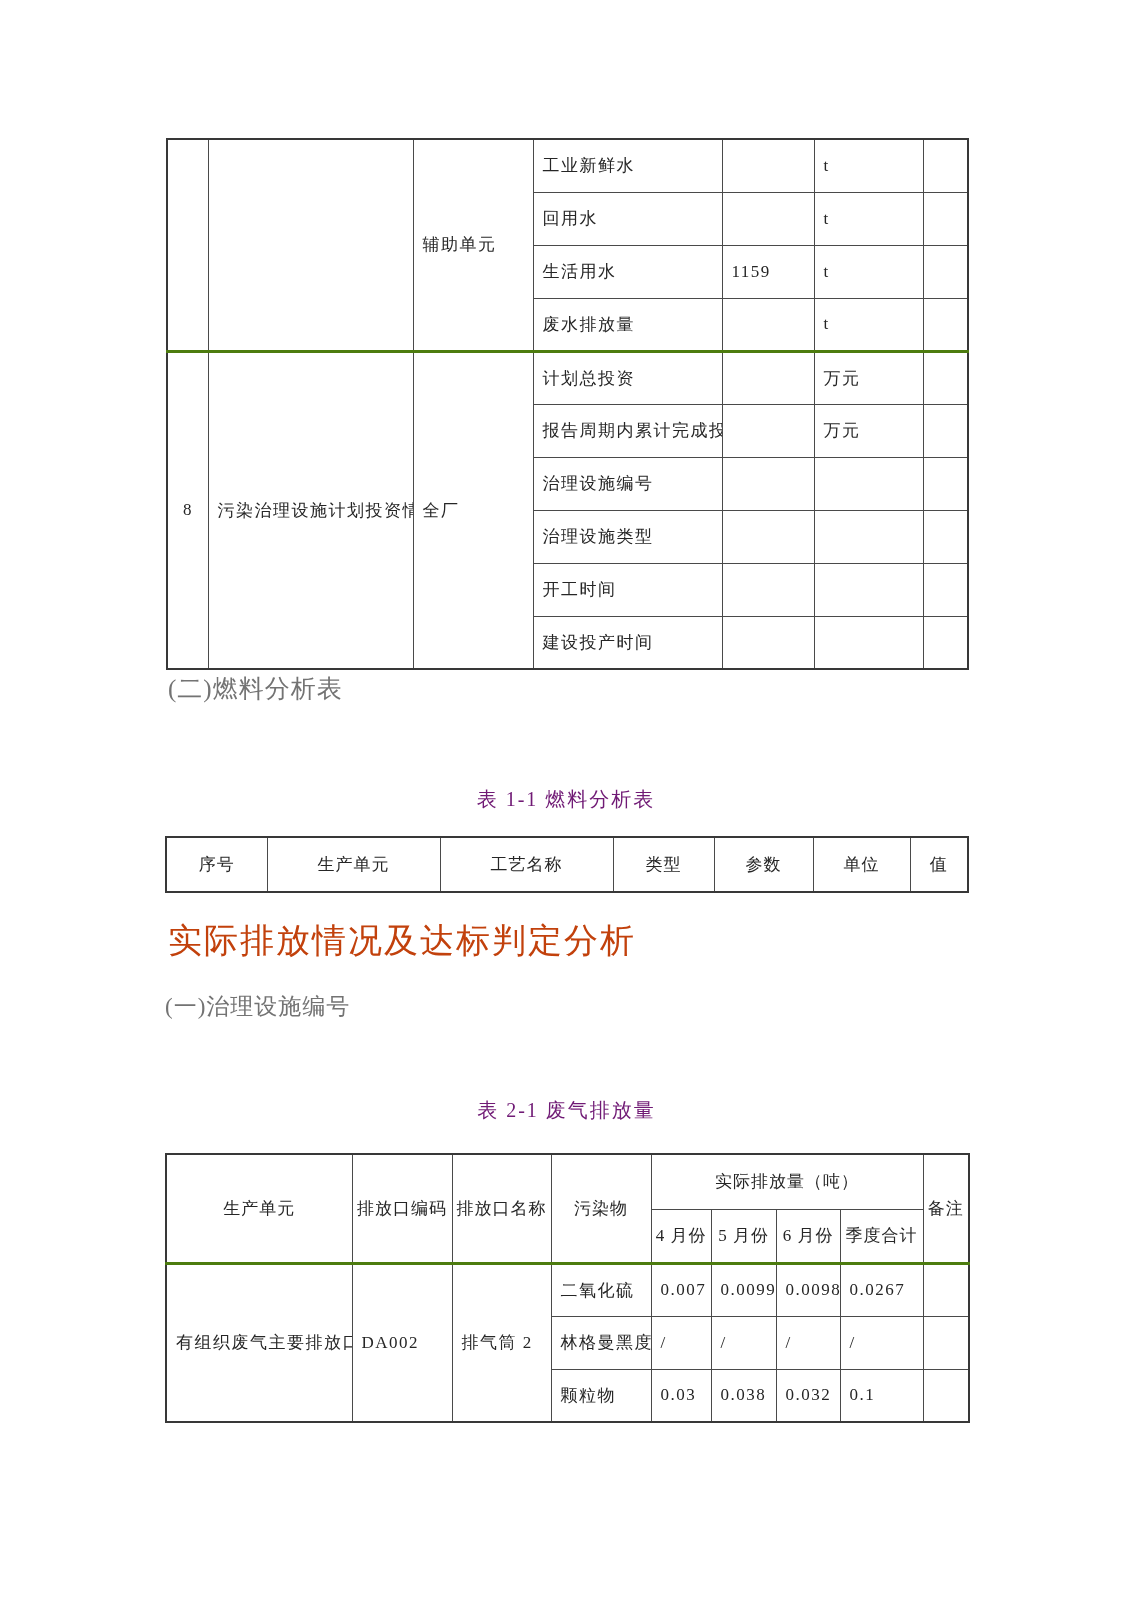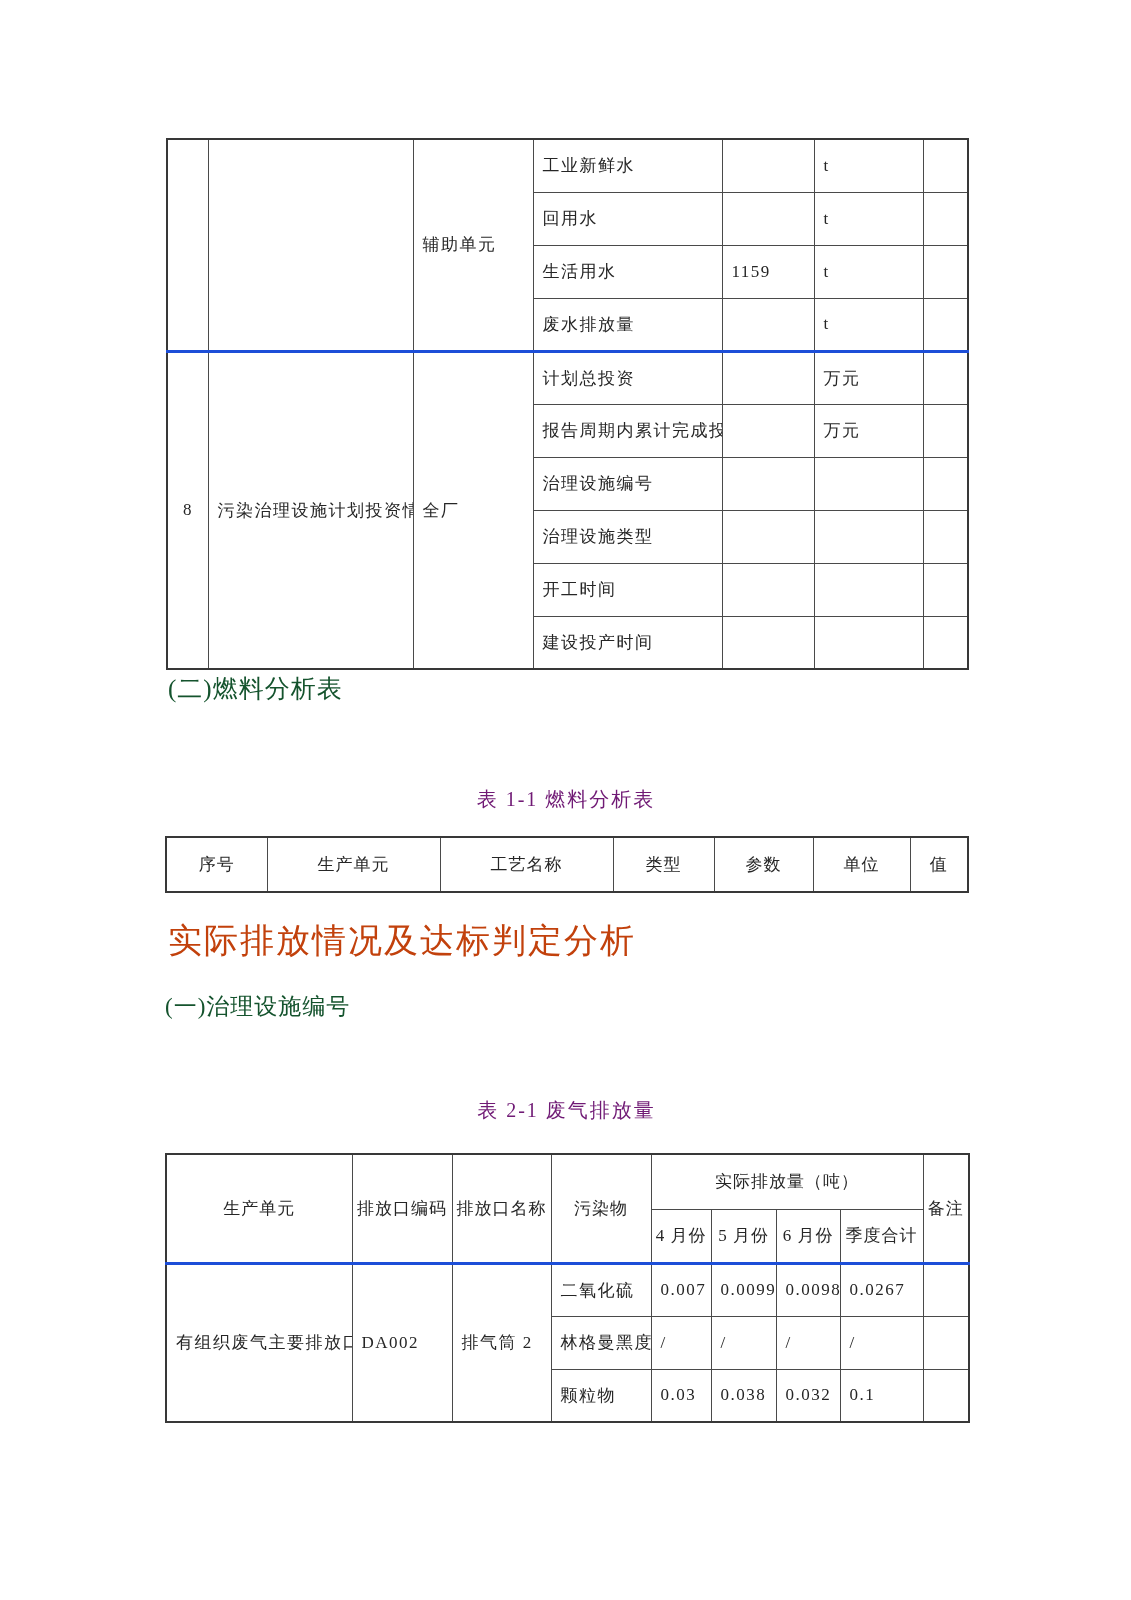--- a/index.html
+++ b/index.html
@@ -12,23 +12,23 @@
     position:absolute; border-collapse:collapse; table-layout:fixed;
     border:2px solid #383838;
   }
   table.doc-table td {
     border:1px solid #4a4a4a;
     font-size:17px; letter-spacing:1.5px;
     vertical-align:middle; text-align:left;
     padding:0 2px 0 9px; overflow:hidden; white-space:nowrap;
   }
   table.doc-table td.ctr { text-align:center; padding:0 2px; letter-spacing:1px; }
-  tr.thick-top td { border-top:3px solid #1d4ed8; }
+  tr.thick-top td { border-top:3px solid #4d7c0f; }
   .h-sub {
-    position:absolute; font-size:25px; letter-spacing:1px; color:#14532d; white-space:nowrap;
+    position:absolute; font-size:25px; letter-spacing:1px; color:#737373; white-space:nowrap;
   }
   .h-main {
     position:absolute; font-size:34px; font-weight:normal; letter-spacing:2px;
     color:#c2410c; white-space:nowrap;
   }
   .t-title {
     position:absolute; font-size:20px; letter-spacing:2px; color:#701a75;
     text-align:center; white-space:nowrap;
   }
   .top-tbl tr    { height:53px; }

